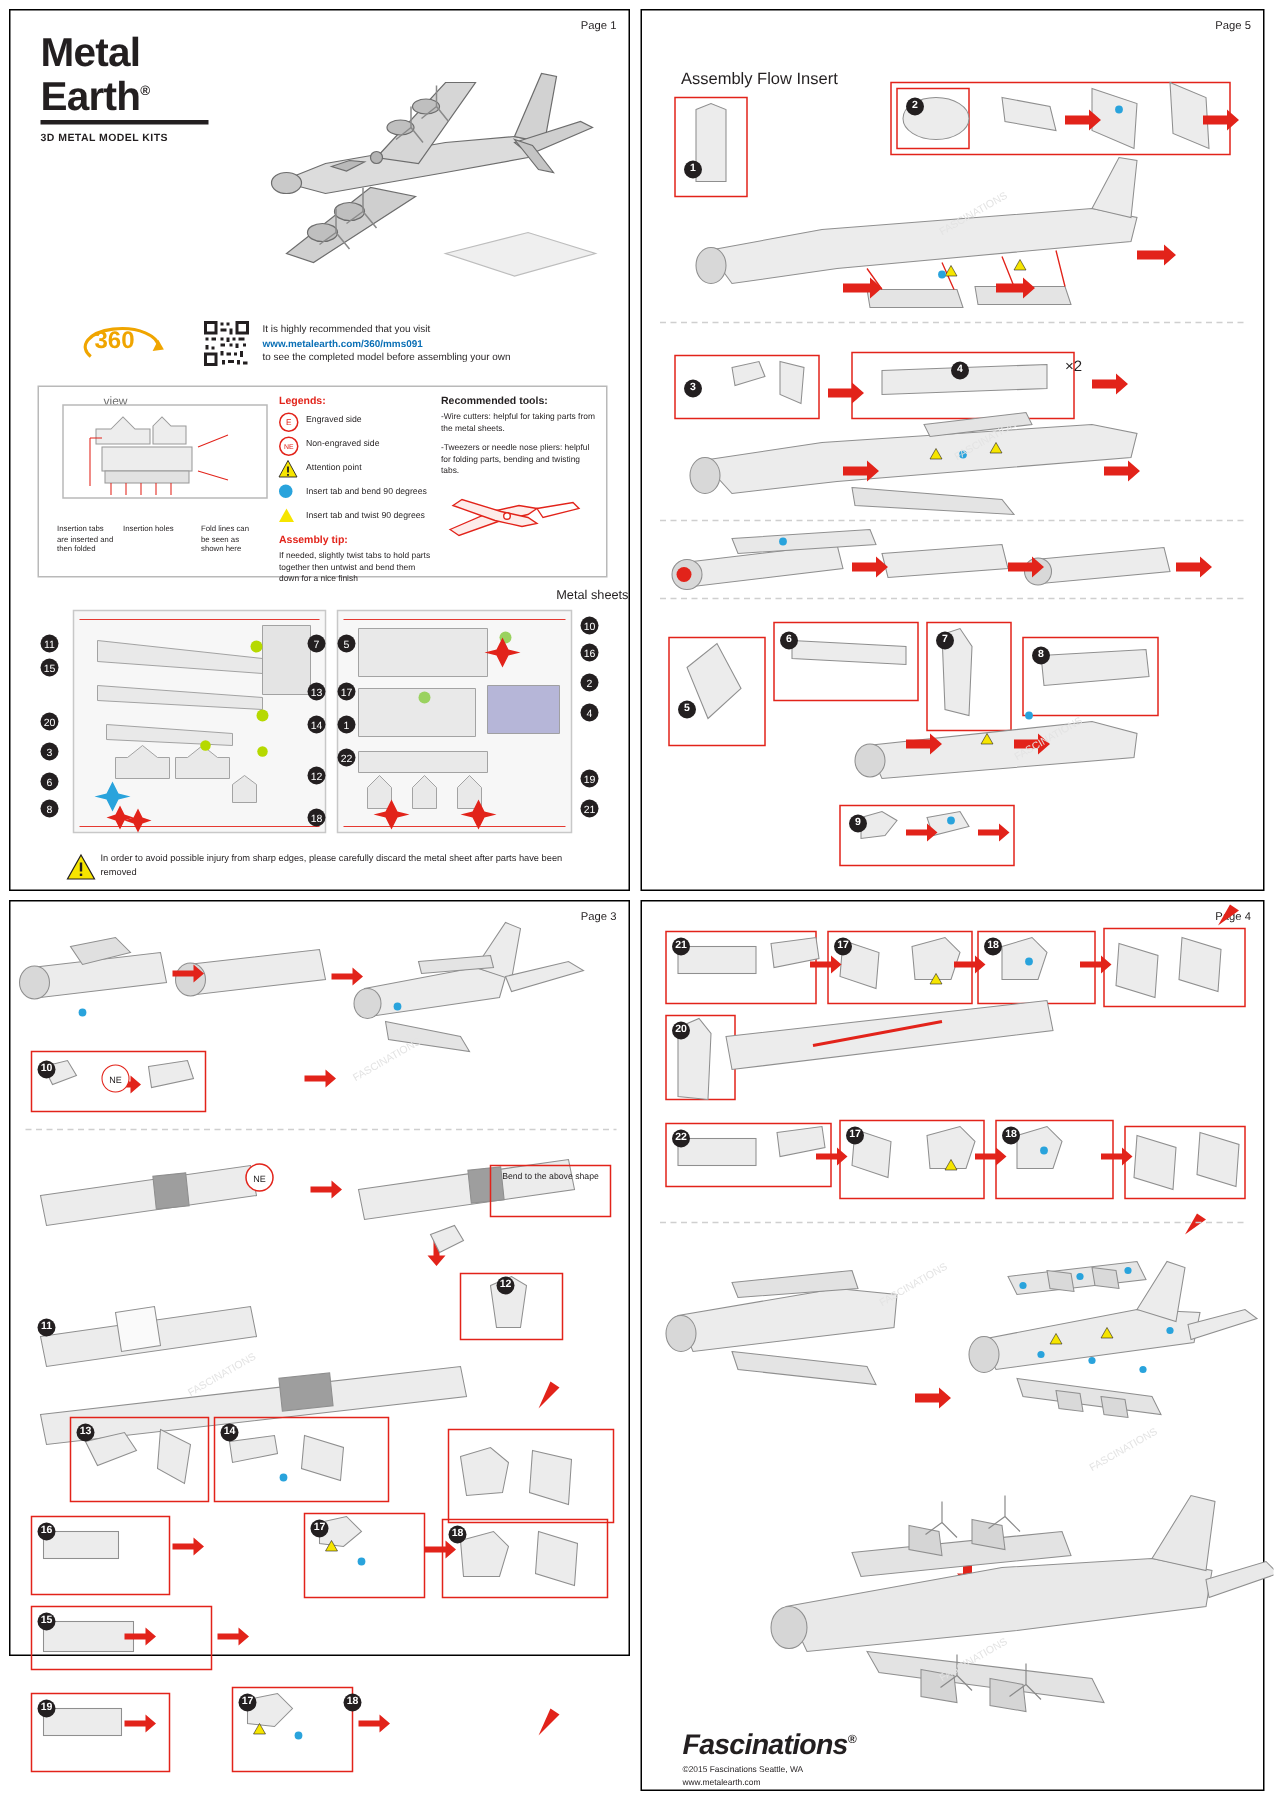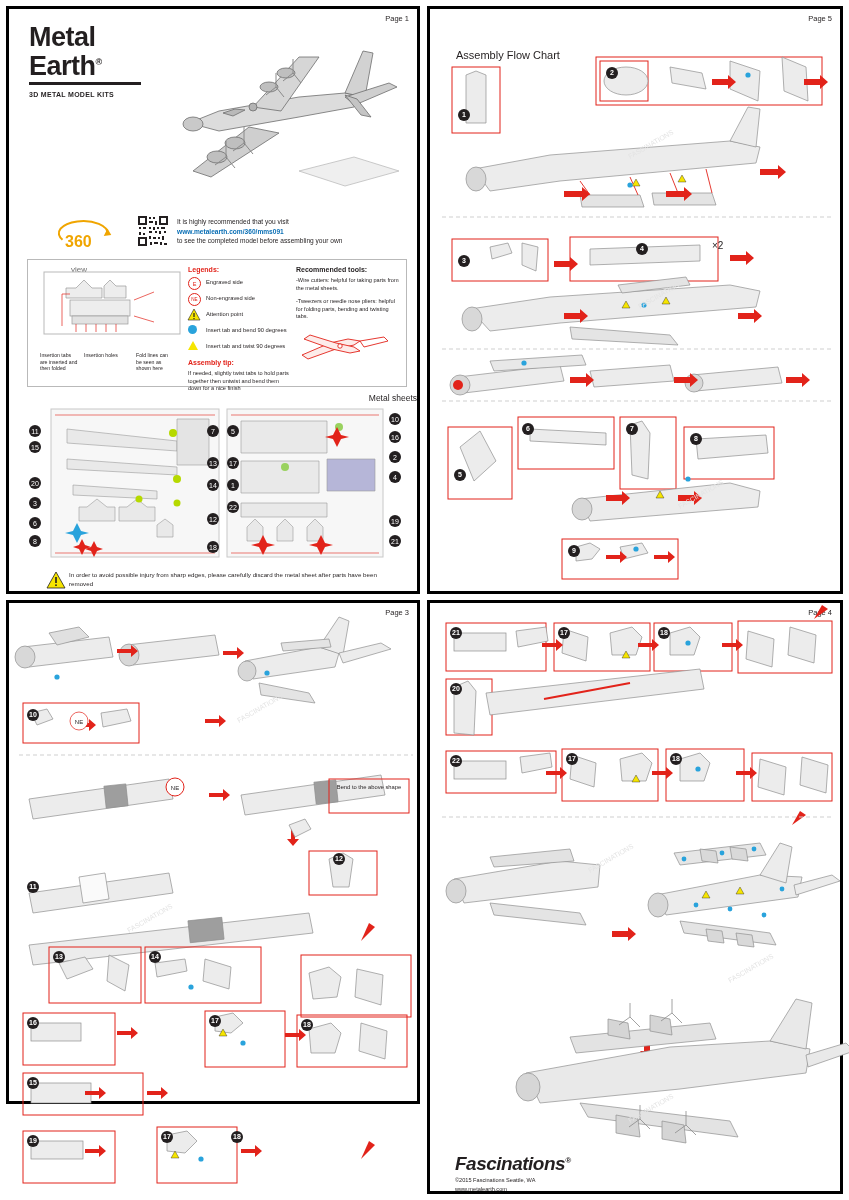--- a/index.html
+++ b/index.html
@@ -1,39 +1,39 @@
 <!DOCTYPE html>
 <html><head>
 <meta charset="utf-8">
 <style>
   html,body{margin:0;padding:0;background:#ffffff;}
   body{width:849px;height:1200px;font-family:"Liberation Sans",sans-serif;color:#231f20;position:relative;overflow:hidden;}
   .sheet{position:absolute;inset:0;}
-  .page{position:absolute;border:3px solid #000000;box-sizing:border-box;background:#fff;padding-left:35px;}
+  .page{position:absolute;border:1px solid #000000;box-sizing:border-box;background:#fff;padding-left:35px;}
   .p1{left:6px;top:6px;width:414px;height:588px;}
   .p2{left:427px;top:6px;width:416px;height:588px;}
   .p3{left:6px;top:600px;width:414px;height:504px;}
   .p4{left:427px;top:600px;width:416px;height:594px;}
   .pagenum{position:absolute;right:8px;top:5px;font-size:7.5px;color:#231f20;}
 
   
   .logo{position:absolute;left:20px;top:16px;width:120px;}
   .logo .mark{font-size:27px;line-height:25px;font-weight:bold;letter-spacing:-0.5px;color:#231f20;}
   .logo .reg{font-size:9px;vertical-align:super;}
   .logo .sub{font-size:7px;font-weight:bold;letter-spacing:0.3px;margin-top:6px;color:#231f20;}
   .logo .bar{height:3px;background:#231f20;width:112px;margin-top:3px;}
 
   
   .heroplane{position:absolute;left:140px;top:22px;width:250px;height:160px;}
   .title-block{position:absolute;left:0;right:0;top:182px;text-align:center;font-size:7.5px;line-height:12px;}
 
   
   .b360{position:absolute;left:46px;top:208px;width:84px;height:38px;}
   .b360 .circ{position:absolute;left:0;top:2px;width:60px;height:32px;}
-  .b360 .txt360{position:absolute;left:10px;top:4px;font-size:16px;font-weight:bold;color:#f0a500;font-family:"Liberation Sans",sans-serif;margin-top:12px;}
+  .b360 .txt360{position:absolute;left:10px;top:4px;font-size:16px;font-weight:bold;color:#f0a500;font-family:"Liberation Sans",sans-serif;}
   .b360 .view{position:absolute;left:16px;top:20px;font-size:8px;color:#6f6f6f;margin-top:28px;}
   .qr{position:absolute;left:128px;top:206px;width:32px;height:32px;}
   .visit{position:absolute;left:168px;top:208px;width:215px;font-size:6.6px;line-height:9.5px;}
   .visit a{color:#0a6fb5;text-decoration:none;font-weight:bold;}
 
   
   .legend-box{position:absolute;left:18px;top:250px;width:378px;height:126px;border:1px solid #b9b9b9;}
   .lg-col1{position:absolute;left:8px;top:6px;width:148px;}
   .lg-col2{position:absolute;left:160px;top:6px;width:104px;}
   .lg-col3{position:absolute;left:268px;top:6px;width:104px;}
@@ -367,21 +367,21 @@
         <path d="M9 0 L18 16 L0 16 Z" fill="#f6e500" stroke="#231f20" stroke-width="0.8"></path>
         <rect x="8.2" y="5" width="1.6" height="6" fill="#231f20"></rect>
           <rect x="8.2" y="12.4" width="1.6" height="1.6" fill="#231f20"></rect>
       </svg>
       <span>In order to avoid possible injury from sharp edges, please carefully discard the metal sheet after parts have been removed</span>
     </div>
   </div>
 
   <div class="page p2">
     <div class="pagenum">Page 5</div>
-    <div class="sectitle" style="left:26px;top:40px;">Assembly Flow Chart</div>
+    <div class="sectitle" style="left:26px;top:40px;">Assembly Flow Insert</div>
 
     <svg style="position:absolute;left:0;top:0;" width="416" height="588" viewBox="0 0 416 588">
       <defs>
         <marker id="ar" markerWidth="7" markerHeight="7" refX="5" refY="3" orient="auto">
           <path d="M0 0 L7 3 L0 6 Z" fill="#e2231a"></path>
         </marker>
       </defs>
       <g stroke="#e2231a" fill="none" stroke-width="1">
         <rect x="22" y="58" width="48" height="66"></rect>
         <rect x="166" y="48" width="226" height="48"></rect>

